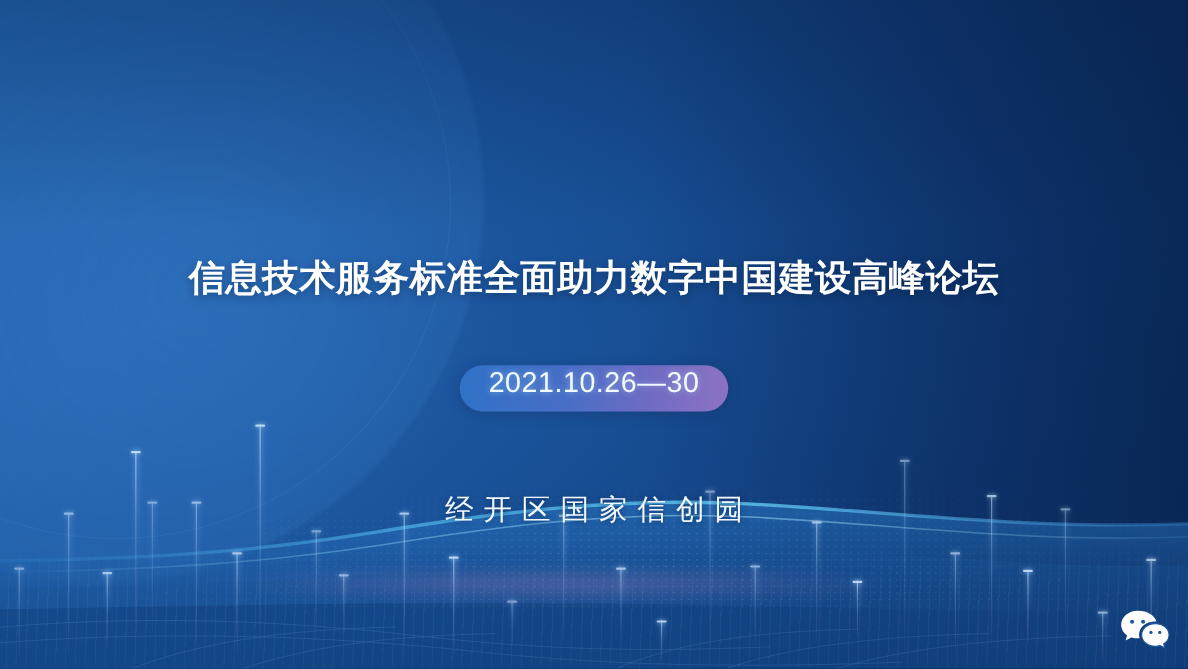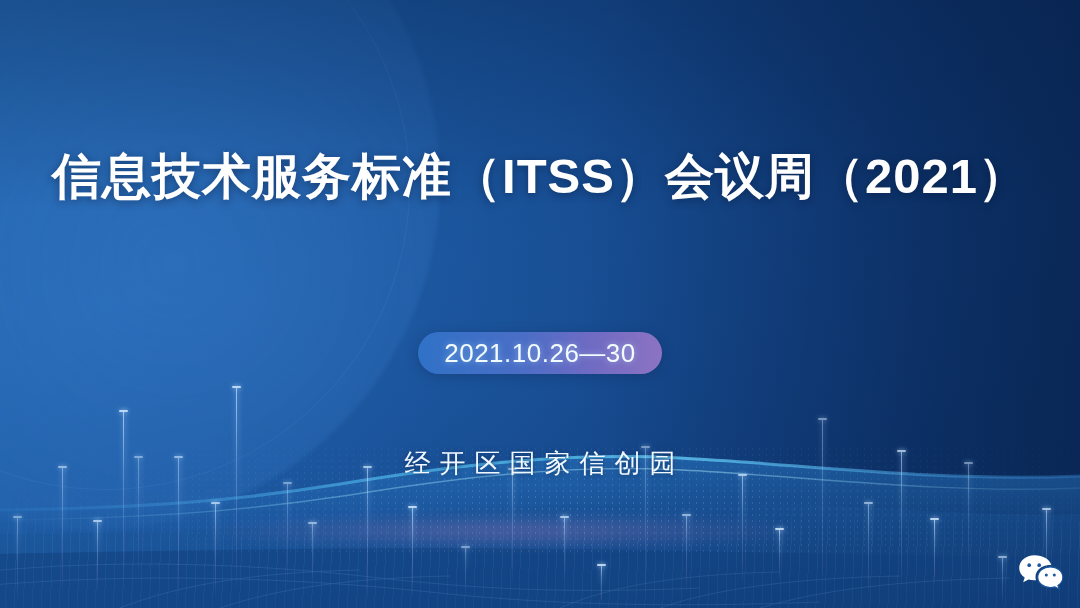--- a/index.html
+++ b/index.html
@@ -113,21 +113,21 @@
     white-space:nowrap;
   }
 
   .date-pill{
     position:absolute;left:50%;top:332px;
     transform:translateX(-50%);
     width:244px;height:42px;
     border-radius:21px;
     background:linear-gradient(95deg, #2f72c7 0%, #4a6ec6 42%, #6f6bc3 70%, #8d73c2 100%);
     box-shadow:0 2px 12px rgba(20,40,90,0.35);
-    display:flex;align-items:center;justify-content:center;
+    display:flex;align-items:flex-start;justify-content:center;
   }
   .date-pill-text{
     color:#f2fbff;
     font-size:26px;
     font-weight:400;
     letter-spacing:0.5px;
     text-shadow:0 0 6px rgba(190,230,255,0.55);
     white-space:nowrap;
   }
 
@@ -242,22 +242,22 @@
         <div class="beam" style="left: 901px; height: 142px; bottom: 16px; opacity: 0.79;"></div>
         <div class="beam" style="left: 934px; height: 68px; bottom: 22px; opacity: 0.91;"></div>
         <div class="beam" style="left: 968px; height: 118px; bottom: 28px; opacity: 0.55;"></div>
         <div class="beam" style="left: 1002px; height: 48px; bottom: 4px; opacity: 0.67;"></div>
         <div class="beam" style="left: 1046px; height: 90px; bottom: 10px; opacity: 0.79;"></div>
       </div>
   </div>
 
   <div class="content">
 
-    <div class="title">信息技术服务标准（ITSS）会议周（2021）</div>
-
+
+    <div class="subtitle">信息技术服务标准全面助力数字中国建设高峰论坛</div>
 
     <div class="date-pill">
       <span class="date-pill-text">2021.10.26—30</span>
     </div>
 
     <div class="venue">经开区国家信创园</div>
 
     <div class="watermark">
       <span class="wechat-icon">
         <svg width="46" height="36" viewBox="0 0 46 36" aria-hidden="true">

